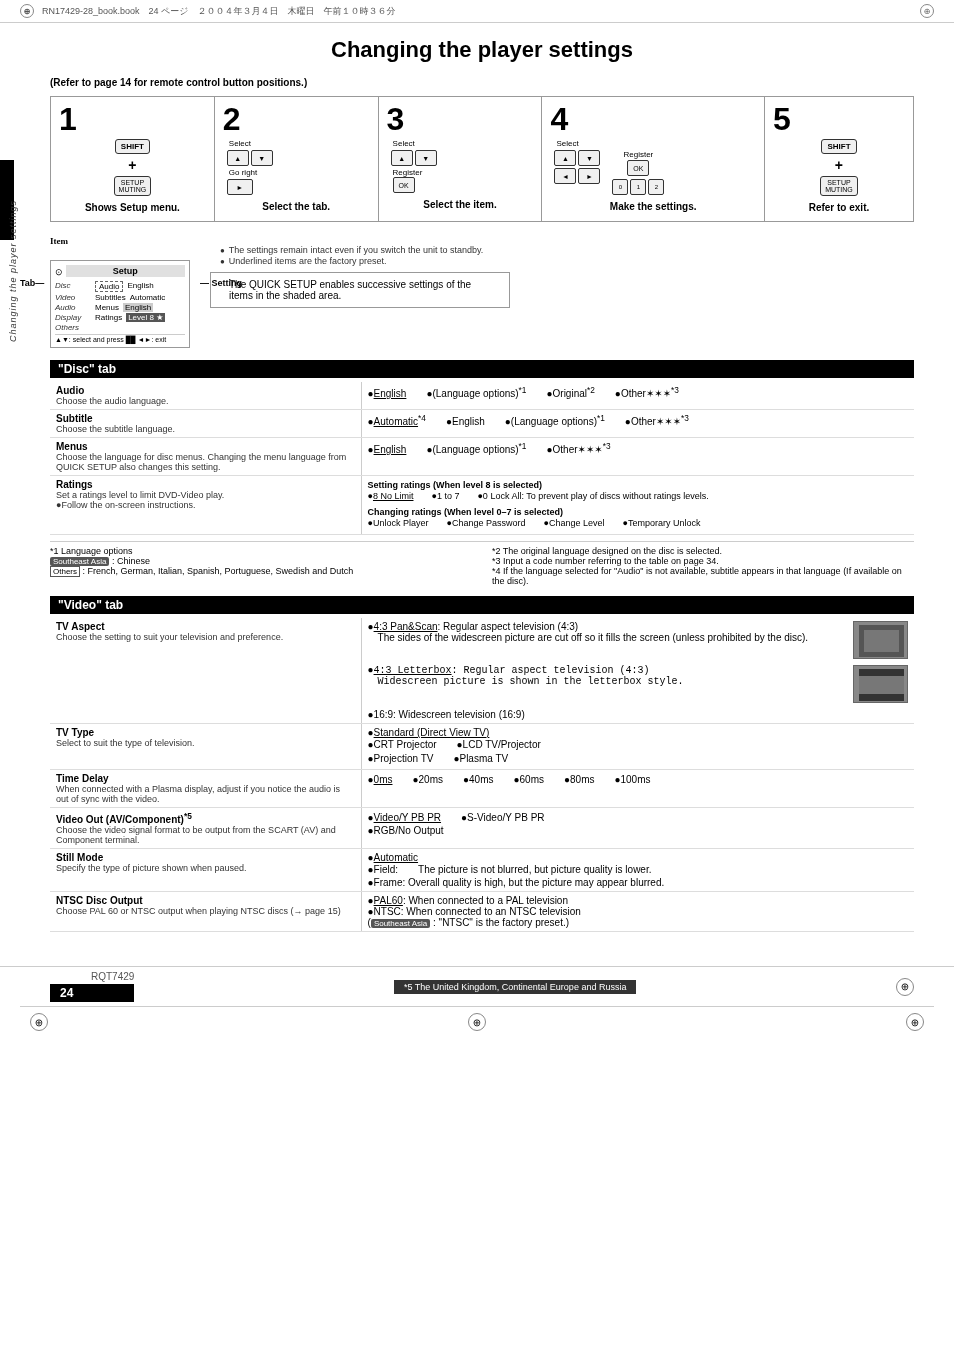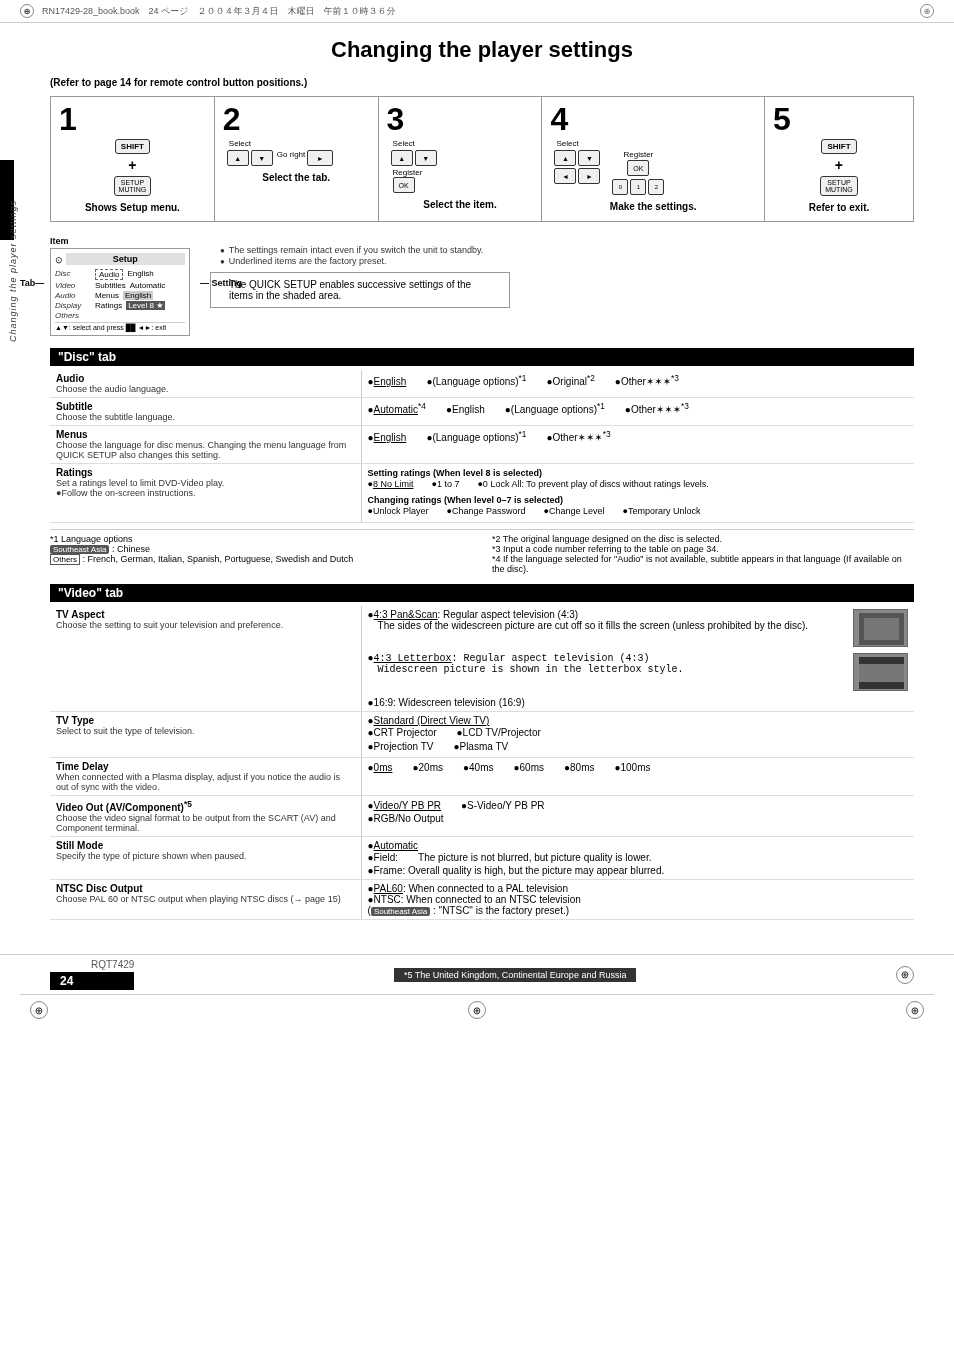--- a/index.html
+++ b/index.html
@@ -303,21 +303,21 @@
             <div style="border:1px solid #333; border-radius:3px; padding:2px 4px; font-size:7px; background:#f0f0f0; text-align:center;">SETUP<br>MUTING</div>
           </div>
         </div>
         <p class="step-desc">Shows Setup menu.</p>
       </div>
 
       <div class="step">
         <span class="step-number">2</span>
         <div style="font-size:8px; margin:2px 0 0 6px;">Select</div>
         <div style="display:flex; align-items:center; gap:4px; margin:2px 0 0 4px;">
-          <div style="display:flex; flex-direction:row; gap:2px;">
+          <div style="display:flex; flex-direction:column; gap:2px;">
             <div style="display:flex; gap:2px; align-items:center;">
               <div class="btn-square">▲</div>
               <div class="btn-square">▼</div>
             </div>
             <div style="font-size:8px; margin-left:2px;">Go right</div>
             <div class="btn-square" style="width:26px;">►</div>
           </div>
         </div>
         <p class="step-desc">Select the tab.</p>
       </div>
@@ -375,21 +375,21 @@
           </div>
         </div>
         <p class="step-desc">Refer to exit.</p>
       </div>
 
     </div>
 
     <div class="diagram-area">
 
       <div style="position:relative;">
-        <div style="font-size:9px; font-weight:bold; margin-bottom:2px;">Item</div>
+        <div style="font-size:9px; font-weight:bold; margin-bottom:14px;font-family:Liberation Serif, serif;">Item</div>
         <div class="menu-diagram">
           <div style="display:flex; align-items:center; gap:3px; margin-bottom:2px;">
             <span style="font-size:9px;">⊙</span>
             <div class="menu-title-bar" style="flex:1;">Setup</div>
           </div>
 
           <div class="menu-row">
             <span class="menu-tab">Disc</span>
             <span style="border:1px dashed #666; padding:0 3px; font-size:8px;">Audio</span>
             <span style="font-size:8px; margin-left:2px;">English</span>

